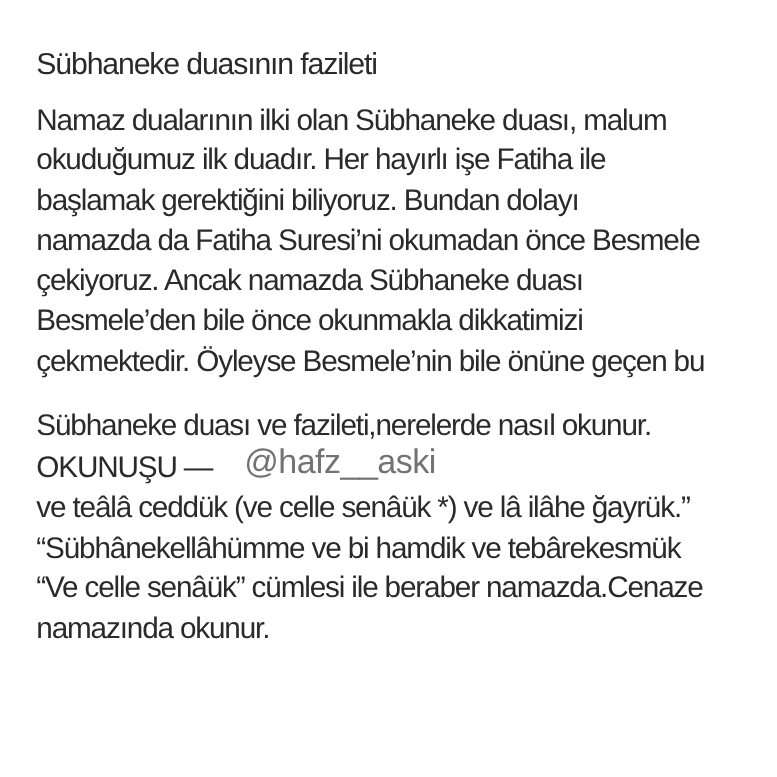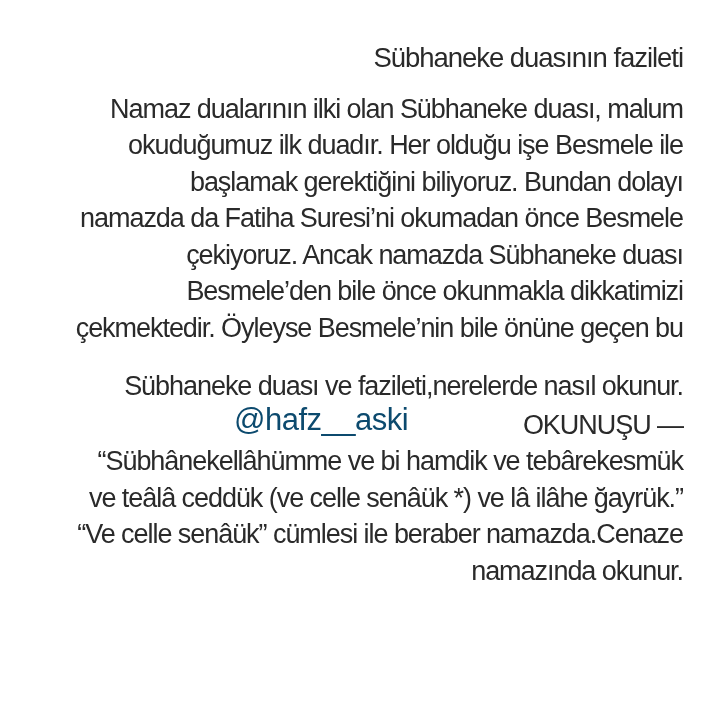--- a/index.html
+++ b/index.html
@@ -8,21 +8,20 @@
     background: #ffffff;
   }
   .canvas {
     position: relative;
     width: 706px;
     height: 706px;
     background: #ffffff;
     overflow: hidden;
     font-family: "Liberation Sans", sans-serif;
     color: #2a2a2a;
-    text-align: right;
   }
   .text-col {
     position: absolute;
     left: 33px;
     top: 40px;
     width: 650px;
     font-size: 27px;
     line-height: 36.5px;
     letter-spacing: -1.05px;
     font-weight: 400;
@@ -35,57 +34,57 @@
   .para { margin: 0; }
   .para-intro   { margin-bottom: 22px; }
   .para-fazilet { margin-bottom: 2px; }
   .para-okunus  { }
   .ln {
     display: block;
     white-space: nowrap;
   }
   .watermark {
     position: absolute;
-    left: 234px;
+    left: 222px;
     top: 403px;
     font-size: 31px;
     line-height: 34px;
     letter-spacing: -0.5px;
     white-space: nowrap;
-    color: #0c4a6e;
+    color: #737373;
     z-index: 2;
   }
 </style>
 </head>
 <body>
 
 <div class="canvas">
 
   <div class="text-col">
 
     <h1 class="title">Sübhaneke duasının fazileti</h1>
 
     <p class="para para-intro">
       <span class="ln">Namaz dualarının ilki olan Sübhaneke duası, malum</span>
-      <span class="ln">okuduğumuz ilk duadır. Her olduğu işe Besmele ile</span>
+      <span class="ln">okuduğumuz ilk duadır. Her hayırlı işe Fatiha ile</span>
       <span class="ln">başlamak gerektiğini biliyoruz. Bundan dolayı</span>
       <span class="ln">namazda da Fatiha Suresi’ni okumadan önce Besmele</span>
       <span class="ln">çekiyoruz. Ancak namazda Sübhaneke duası</span>
       <span class="ln">Besmele’den bile önce okunmakla dikkatimizi</span>
       <span class="ln">çekmektedir. Öyleyse Besmele’nin bile önüne geçen bu</span>
     </p>
 
     <p class="para para-fazilet">
       <span class="ln">Sübhaneke duası ve fazileti,nerelerde nasıl okunur.</span>
     </p>
 
     <p class="para para-okunus">
       <span class="ln">OKUNUŞU —</span>
+      <span class="ln">ve teâlâ ceddük (ve celle senâük *) ve lâ ilâhe ğayrük.”</span>
       <span class="ln">“Sübhânekellâhümme ve bi hamdik ve tebârekesmük</span>
-      <span class="ln">ve teâlâ ceddük (ve celle senâük *) ve lâ ilâhe ğayrük.”</span>
     </p>
 
     <p class="para para-closing">
       <span class="ln">“Ve celle senâük” cümlesi ile beraber namazda.Cenaze</span>
       <span class="ln">namazında okunur.</span>
     </p>
 
   </div>
 
   <div class="watermark">@hafz__aski</div>

